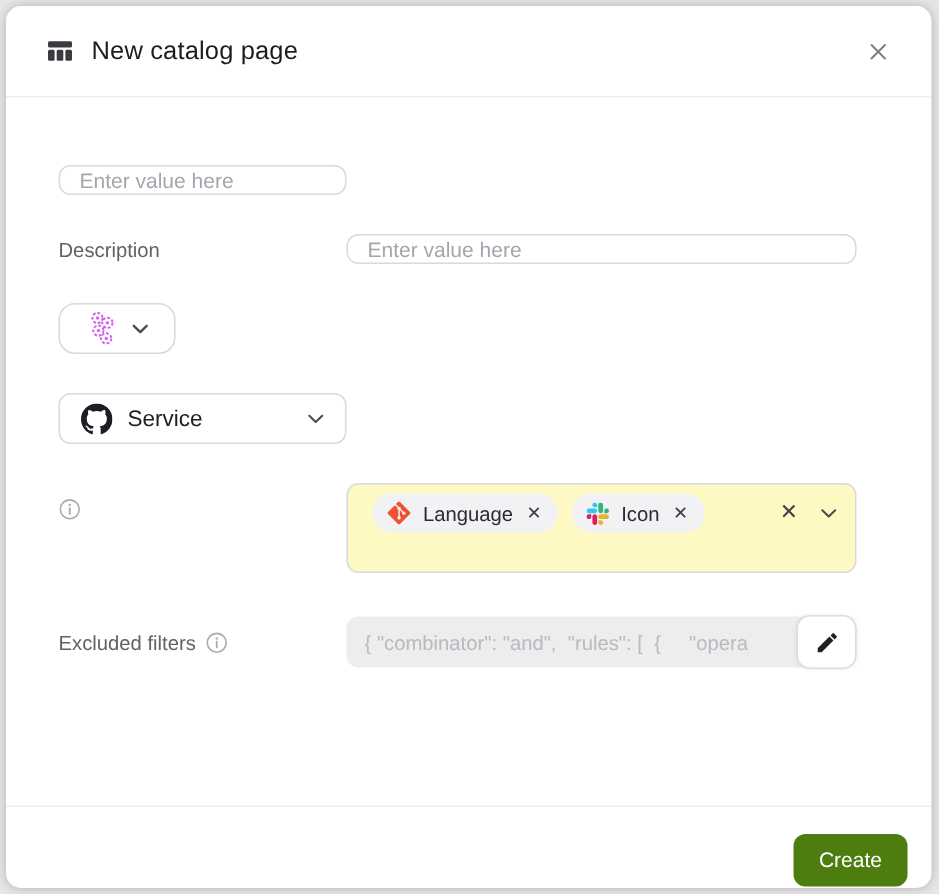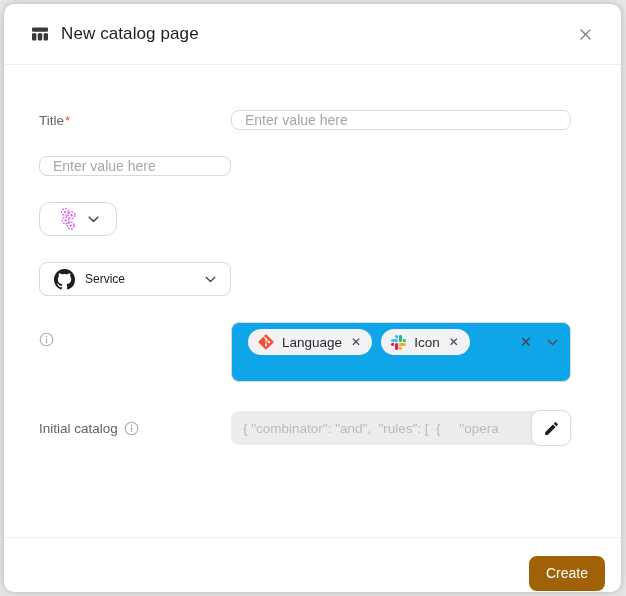--- a/index.html
+++ b/index.html
@@ -60,27 +60,27 @@
     display:flex; align-items:center; justify-content:center; gap:10px;
   }
   
   .select-box {
     height:34px; width:100%;
     border:1px solid #d8d8dd; border-radius:8px;
     background:#fff; cursor:pointer;
     display:flex; align-items:center; gap:10px;
     padding:0 14px;
   }
-  .select-value { font-size:12px; color:#202025; }
+  .select-value { font-size:15px; color:#202025; }
   .select-box .chev { margin-left:auto; display:flex; }
   
   .multi-select {
     min-height:60px; width:100%;
     border:1px solid #d8d8dd; border-radius:8px;
-    background:#0ea5e9; cursor:pointer;
+    background:#fef9c3; cursor:pointer;
     display:flex; align-items:flex-start;
     padding:6px 12px 6px 8px;
   }
   .chips { display:flex; gap:9px; flex:1 1 auto; padding-left:8px; }
   .chip {
     background:#f2f2f4; border-radius:14px;
     height:26px; display:flex; align-items:center; gap:8px;
     padding:0 10px 0 10px; font-size:13.5px; color:#2b2b30;
   }
   .chip .chip-x {
@@ -113,21 +113,21 @@
     cursor:pointer; box-shadow:0 0 3px rgba(0,0,0,.07);
   }
   
   .modal-footer {
     flex:0 0 55px;
     border-top:1px solid #ededef;
     display:flex; align-items:center; justify-content:flex-end;
     padding:0 16px;
   }
   .create-btn {
-    background:#a16207; color:#fff;
+    background:#4d7c0f; color:#fff;
     font-size:14px; font-family:inherit; font-weight:400;
     border:none; border-radius:8px;
     height:35px; padding:0 17px; cursor:pointer;margin-top:16px;
   }
   .info-icon { display:flex; cursor:pointer; }
 </style>
 </head>
 <body>
 
 <div class="modal">
@@ -147,27 +147,27 @@
         <svg width="15" height="15" viewBox="0 0 15 15">
           <path d="M3 3 L12 12 M12 3 L3 12" stroke="#7d7d85" stroke-width="1.3" stroke-linecap="round" fill="none"></path>
         </svg>
       </span>
     </button>
   </div>
 
   <div class="modal-body">
 
     <div class="form-row">
+      <input class="text-input" type="text" placeholder="Enter value here" style="">
+    </div>
+
+    <div class="form-row">
       <span class="row-label">
-        <span><span>Title</span><span class="req">*</span></span>
-      </span>
-      <input class="text-input" type="text" placeholder="Enter value here" style="">
-    </div>
-
-    <div class="form-row">
+        <span>Description</span>
+      </span>
       <input class="text-input" type="text" placeholder="Enter value here" style="">
     </div>
 
     <div class="form-row">
       <div>
         <button class="icon-dropdown">
           <span style="display:flex;">
             <svg width="21" height="24" viewBox="0 0 21 24">
               <g stroke="#d55bf0" fill="none" stroke-width="1.3">
                 <circle cx="8" cy="5" r="3.4" stroke-dasharray="1.9 1.2"></circle>
@@ -248,21 +248,21 @@
             <svg width="11" height="7" viewBox="0 0 11 7">
                 <path d="M1.2 1.2 L5.5 5.4 L9.8 1.2" stroke="#4c4c53" stroke-width="1.4" fill="none" stroke-linecap="round" stroke-linejoin="round"></path>
               </svg>
           </span>
         </div>
       </div>
     </div>
 
     <div class="form-row">
       <span class="row-label">
-        <span>Initial catalog</span>
+        <span>Excluded filters</span>
         <span class="info-icon">
           <svg width="15" height="15" viewBox="0 0 15 15">
             <circle cx="7.5" cy="7.5" r="6.3" stroke="#aaaab2" stroke-width="1.1" fill="none"></circle>
             <circle cx="7.5" cy="4.6" r="0.8" fill="#aaaab2"></circle>
             <path d="M7.5 6.8 V10.6" stroke="#aaaab2" stroke-width="1.2" stroke-linecap="round"></path>
           </svg>
         </span>
       </span>
       <div class="filters-wrap">
         <div class="filters-field">

